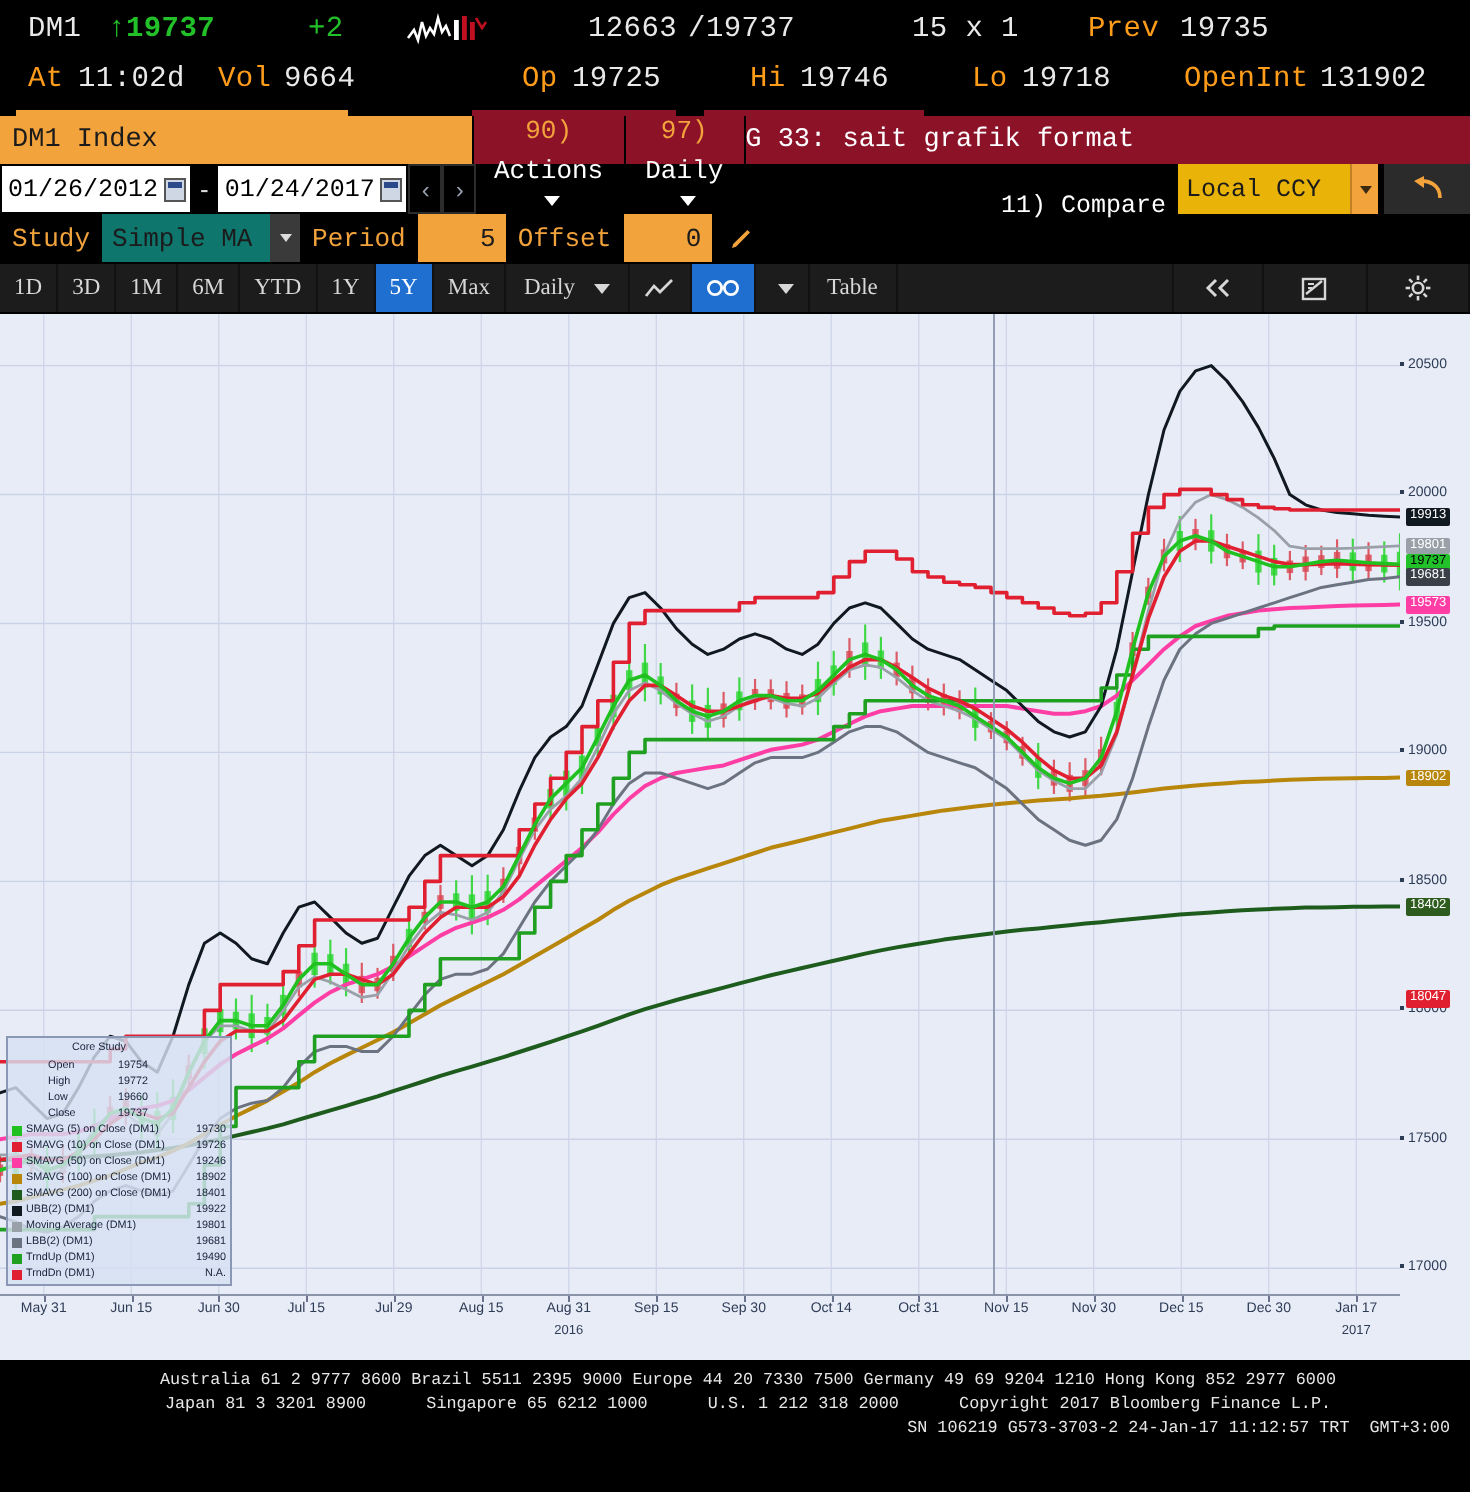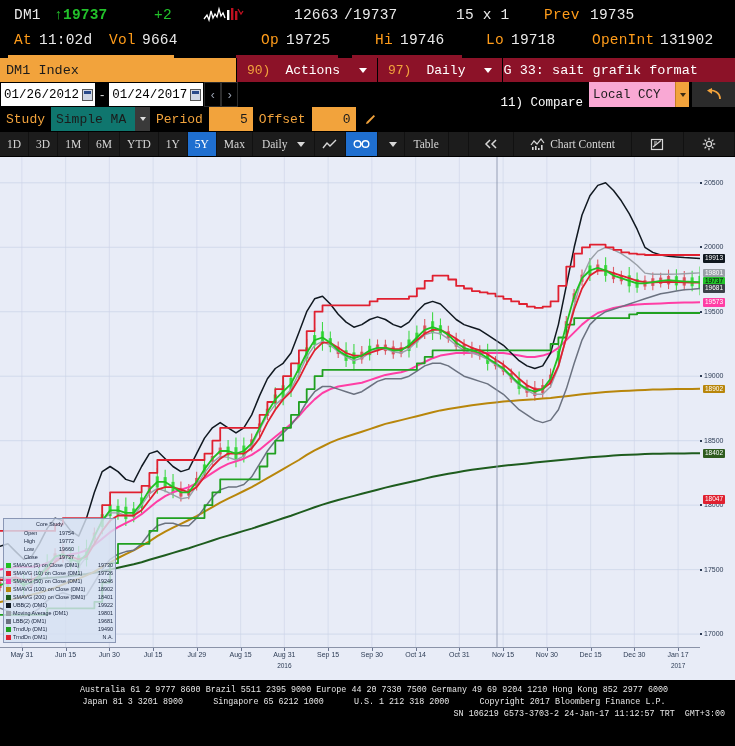--- a/index.html
+++ b/index.html
@@ -29,22 +29,22 @@
   .bar-row { display: flex; height: 24px; align-items: stretch; }
   .ticker-box {
     background: #f2a33c; color: #1b1b1b; font-size: 13.5px;
     font-family: "Liberation Mono", monospace;
     display: flex; align-items: center; padding-left: 6px;
     width: 237px; border-right: 1px solid #000;
   }
   .menu-btn {
     background: #8c1228; color: #fff; font-size: 13px;
     font-family: "Liberation Mono", monospace;
-    display: flex; align-items: center; gap: 15px;
-    padding: 0 10px; border-right: 1px solid #000;
+    display: flex; align-items: center; gap: 5px;
+    padding: 0 10px; border-right: 1px solid #000; flex-direction: column;
   }
   .menu-btn .num { color: #f2a33c; }
   .caret-dn {
     width: 0; height: 0; border-left: 4px solid transparent;
     border-right: 4px solid transparent; border-top: 5px solid #fff;
     margin-left: 4px;
   }
   .fmt-title {
     flex: 1; background: #8c1228; color: #fff; font-size: 13.5px;
     font-family: "Liberation Mono", monospace;
@@ -74,21 +74,21 @@
     display: flex; align-items: center; justify-content: center;
     border: 1px solid #2c2c2c;
   }
   .spacer-flex { flex: 1; }
   .compare-lbl {
     color: #fff; font-size: 12.5px; font-family: "Liberation Mono", monospace;
     display: flex; align-items: center; padding-right: 6px; margin-top: 16px;
   }
   .compare-lbl .num { color: #fff; }
   .ccy-box {
-    background: #f9a8d4; color: #1b1b1b; font-size: 12.5px;
+    background: #eab308; color: #1b1b1b; font-size: 12.5px;
     font-family: "Liberation Mono", monospace;
     display: flex; align-items: center; padding: 0 4px; width: 86px;
   }
   .ccy-arrow {
     background: #f2a33c; width: 14px; display: flex; align-items: center;
     justify-content: center; border-left: 1px solid #c57f25;
   }
   .ccy-arrow i {
     width: 0; height: 0; border-left: 3px solid transparent;
     border-right: 3px solid transparent; border-top: 4px solid #3a2a12;
@@ -349,30 +349,20 @@
     </div>
     <div class="tbtn">
       <i class="caret-dn" style="border-top-color:#d7d7d7"></i>
     </div>
     <div class="tbtn wide">Table</div>
     <div class="tool-gap"></div>
     <div class="tbtn" style="padding:0 14px">
       <svg width="16" height="12" viewBox="0 0 16 12">
         <path d="M7 2 L3 6 L7 10 M13 2 L9 6 L13 10" stroke="#d7d7d7" stroke-width="1.5" fill="none"></path>
       </svg>
-    </div>
-    <div class="tbtn wide" style="padding:0 16px">
-      <svg width="15" height="13" viewBox="0 0 15 13">
-        <path d="M1 7 L4 3 L7 6 L11 1 L14 5" stroke="#d7d7d7" stroke-width="1.2" fill="none"></path>
-        <rect x="2" y="9" width="1.6" height="3" fill="#d7d7d7"></rect>
-        <rect x="5" y="8" width="1.6" height="4" fill="#d7d7d7"></rect>
-        <rect x="8" y="10" width="1.6" height="2" fill="#d7d7d7"></rect>
-        <rect x="11" y="7" width="1.6" height="5" fill="#d7d7d7"></rect>
-      </svg>
-      <span>Chart Content</span>
     </div>
     <div class="tbtn" style="padding:0 18px">
       <svg width="15" height="13" viewBox="0 0 15 13">
         <rect x="1.5" y="1.5" width="11" height="10" stroke="#d7d7d7" stroke-width="1.2" fill="none"></rect>
         <path d="M3 9 L11 2.5" stroke="#d7d7d7" stroke-width="1.2"></path>
         <path d="M4 4 L7 4 M4 6 L6 6" stroke="#d7d7d7" stroke-width="1"></path>
       </svg>
     </div>
     <div class="tbtn" style="padding:0 18px">
       <svg width="14" height="14" viewBox="0 0 14 14">

